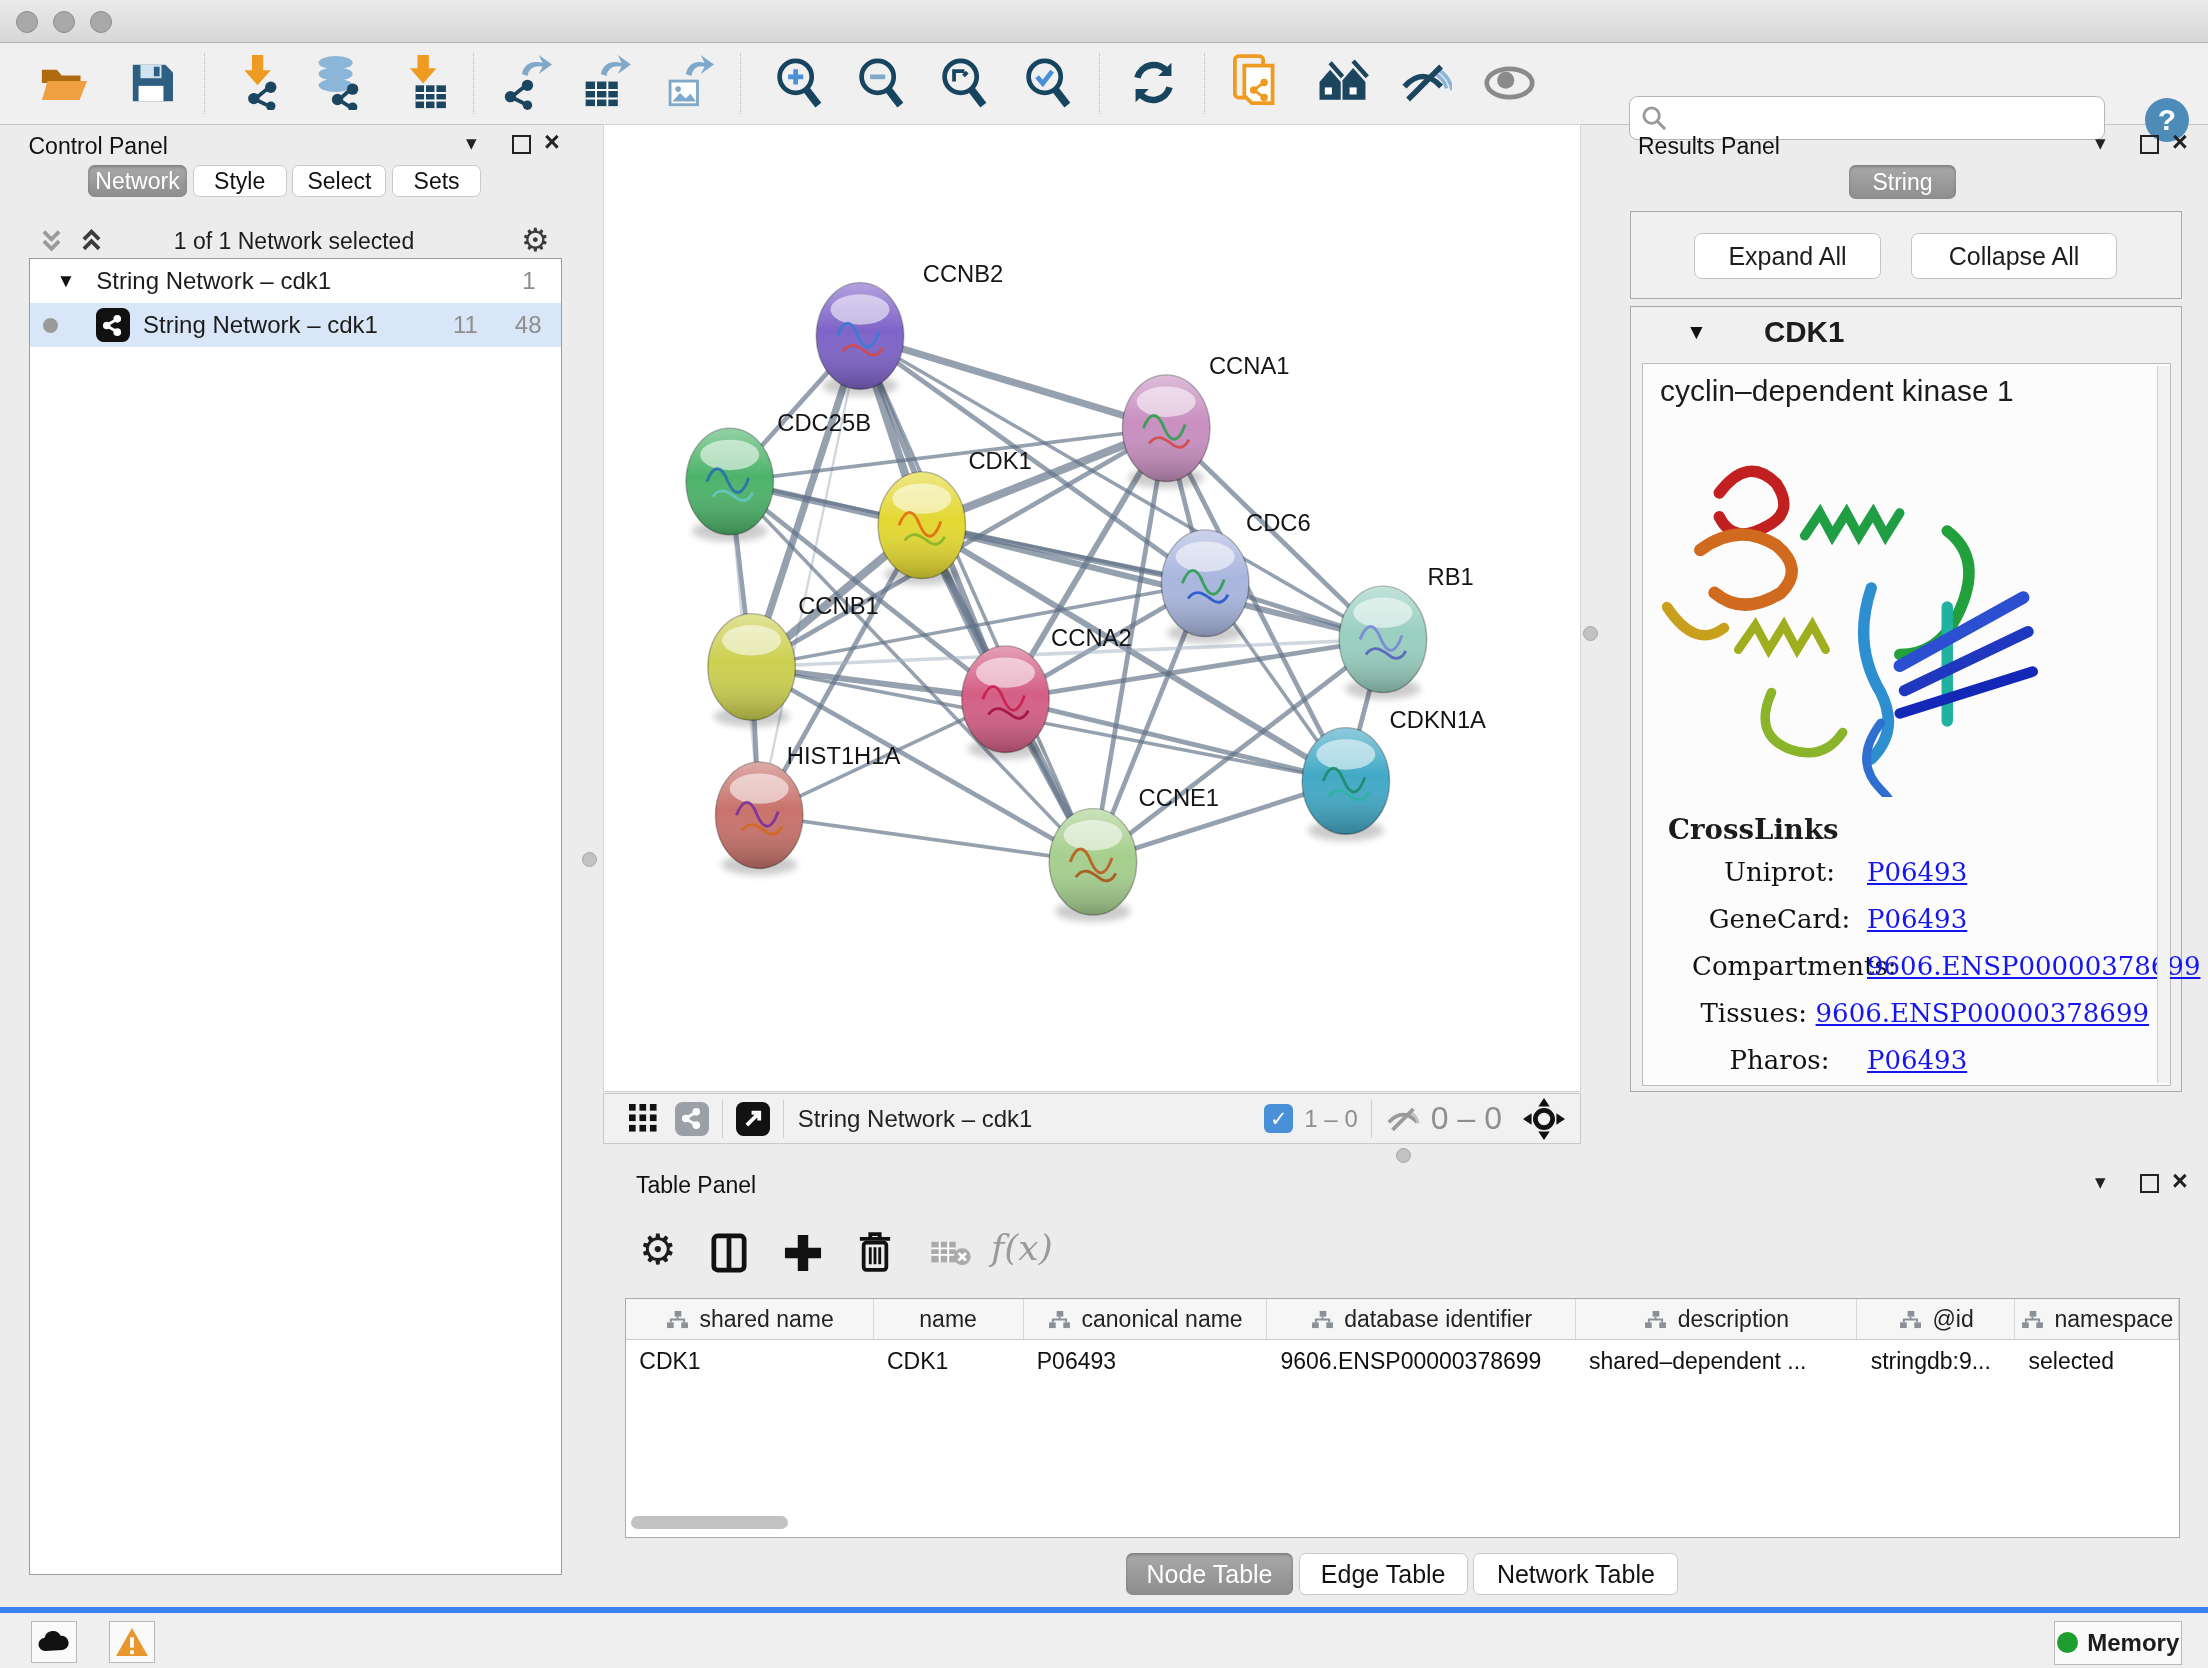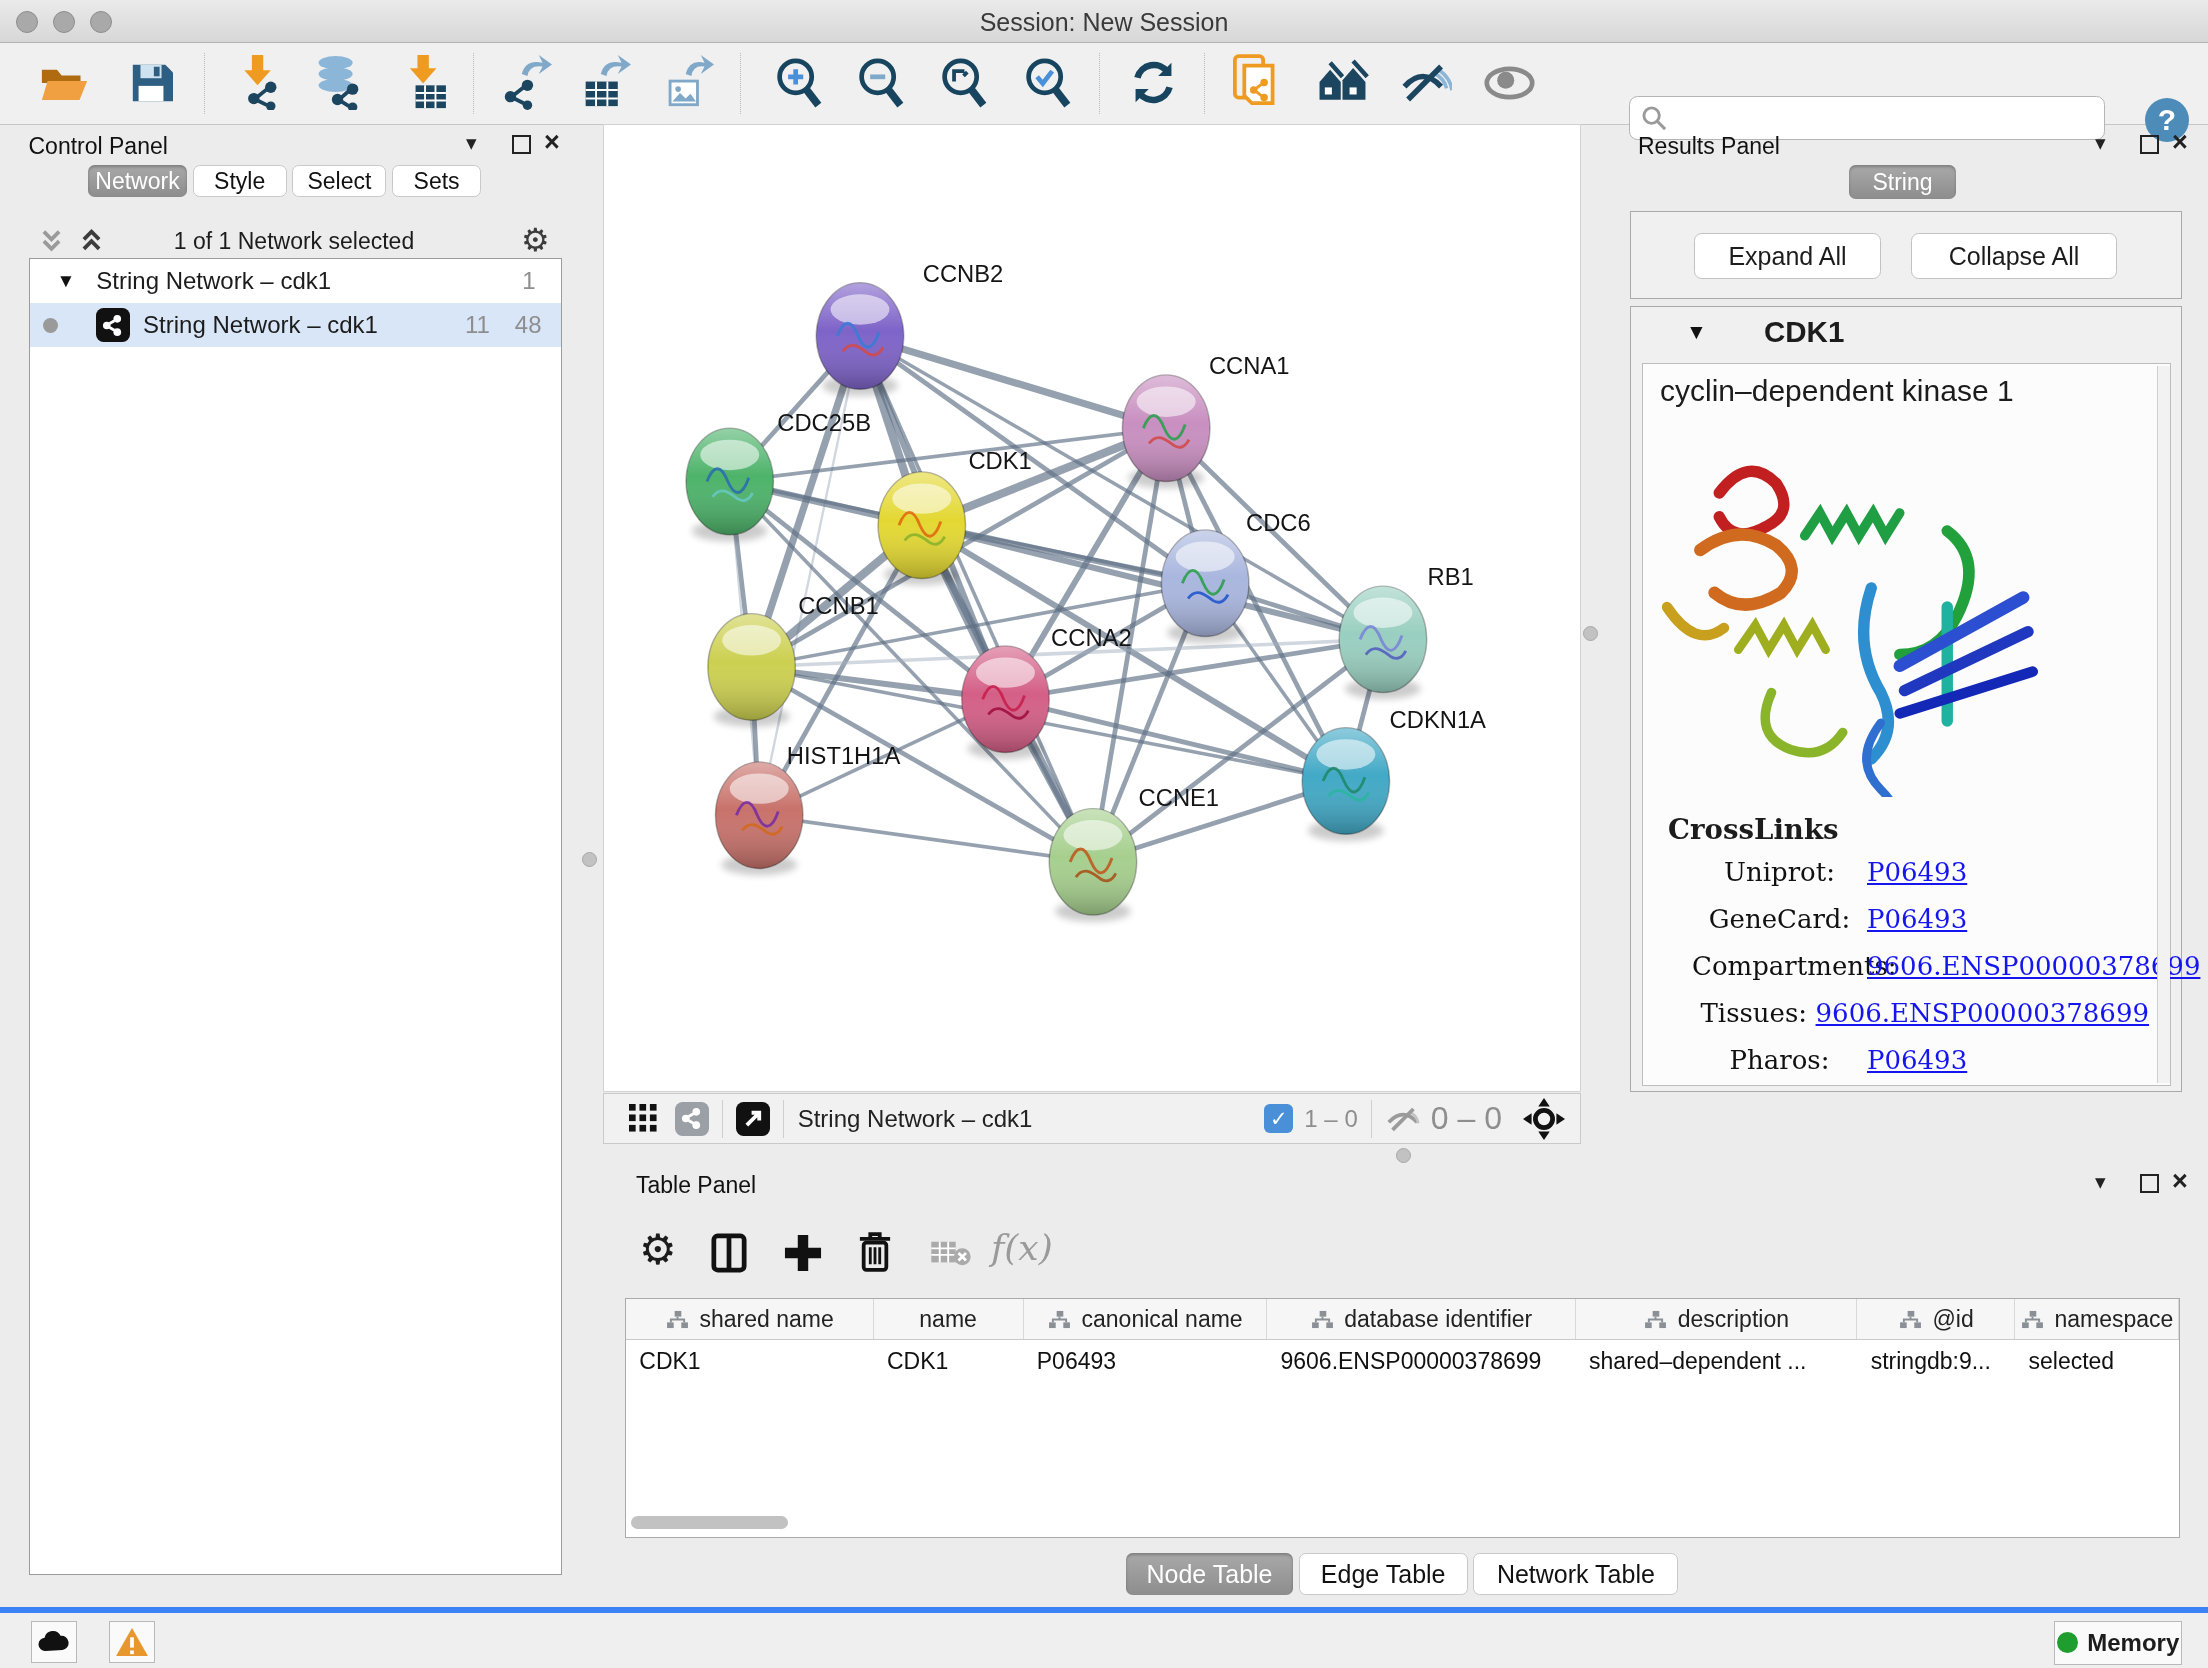--- a/index.html
+++ b/index.html
@@ -67,21 +67,20 @@
   svg{display:block;}
   text{font-family:"Liberation Sans",sans-serif;}
 </style>
 </head>
 <body>
 
 <div id="titlebar" class="abs">
   <div class="tl-circle abs" style="left:16px"></div>
   <div class="tl-circle abs" style="left:53px"></div>
   <div class="tl-circle abs" style="left:90px"></div>
-  <div id="win-title" class="abs">Session: New Session</div>
 </div>
 
 <div id="toolbar" class="abs">
   <div class="tb-ic abs" style="left:38px">
     <svg width="49" height="42" viewBox="0 0 52 44">
         <path d="M2 8 h16 l5 6 h20 v8 H2z" fill="#b06a10"></path>
         <path d="M8 20 h42 l-8 20 H2z" fill="#f0a councils040" style="fill:#f0a040"></path>
       </svg>
   </div>
   <div class="tb-ic abs" style="left:124px">
@@ -277,21 +276,21 @@
           <g fill="#fff">
             <circle cx="16" cy="5" r="4"></circle>
             <circle cx="5" cy="12" r="4"></circle>
             <circle cx="16" cy="19" r="4"></circle>
             <path d="M8 10 13 7 M8 14 13 17" stroke="#fff" stroke-width="3"></path>
           </g>
         </svg>
     </span>
     <span style="margin-left:13.3px">String Network – cdk1</span>
     <span class="gray" style="margin-left:auto">11</span>
-    <span class="gray" style="margin-left:25px;margin-right:19px">48</span>
+    <span class="gray" style="margin-left:37px;margin-right:19px">48</span>
   </div>
 </div>
 
 <div class="dot-handle abs" style="left:582px;top:852px"></div>
 <div class="dot-handle abs" style="left:1583px;top:626px"></div>
 <div class="dot-handle abs" style="left:1396px;top:1148px"></div>
 
 <div id="canvas" class="abs">
   <svg id="net-svg" width="976" height="966" viewBox="0 0 1026 1016">
     <defs>

